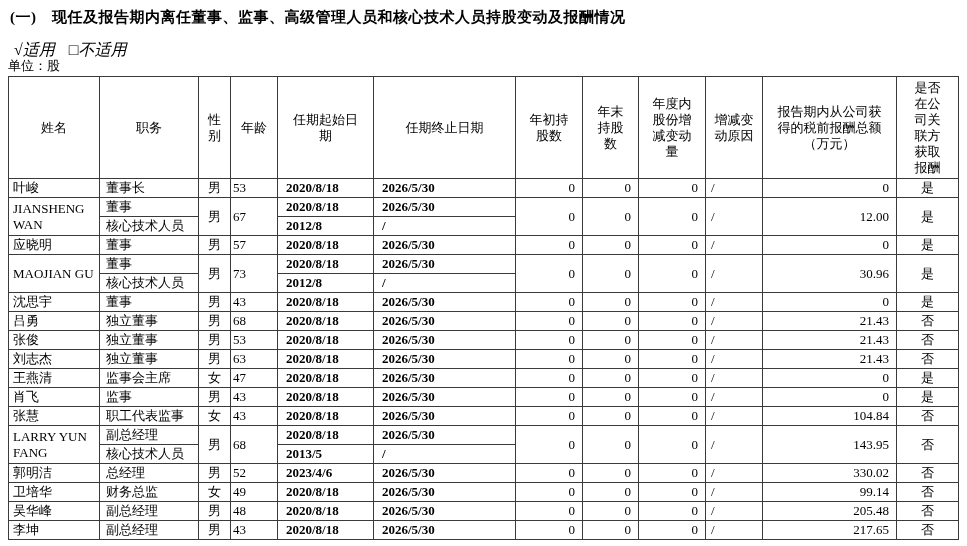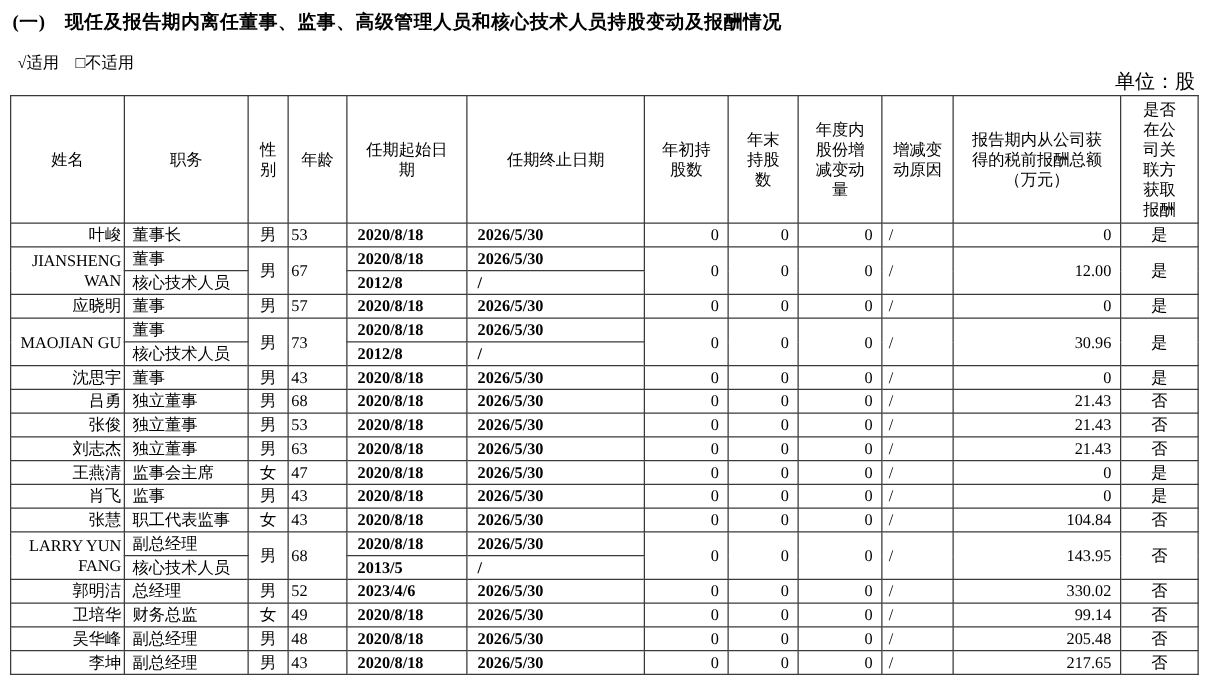--- a/index.html
+++ b/index.html
@@ -15,28 +15,28 @@
     padding-top: 8px;
   }
   .title {
     font-size: 15px;
     font-weight: bold;
     margin: 0 0 14px 2px;
     letter-spacing: 0.5px;
     white-space: pre-wrap;
   }
   .applicable {
-    font-size: 13px;
+    font-size: 16px;
     margin: 0 0 0 6px;
     line-height: 17px;
+    font-style: italic;
   }
   .applicable span { margin-right: 10px; }
   .unit {
-    font-size: 16px;
-    text-align: right;
+    font-size: 13px;
     line-height: 16px;
     margin: 0 2px 2px 0;
   }
   table {
     border-collapse: collapse;
     table-layout: fixed;
     width: 950px;
   }
   th, td {
     border: 1px solid #3a3a3a;
@@ -61,21 +61,21 @@
   .hw8  { width: 41px; text-align: center; }
   .hw9  { width: 40px; }
   .hw10 { width: 105px; }
   .hw11 { width: 27px; }
   tbody tr { height: 19px; }
   td {
     line-height: 16px;
     padding: 1px 0;
     vertical-align: middle;
   }
-  .c-name   { text-align: right;  padding-left: 4px;  padding-right: 2px; }
+  .c-name   { text-align: left;  padding-left: 4px;  padding-right: 2px; }
   .c-pos    { text-align: left;  padding-left: 6px; margin-top: 47px; }
   .c-gender { text-align: center; }
   .c-age    { text-align: left;  padding-left: 2px; }
   .c-date   { text-align: left;  padding-left: 8px; font-weight: bold; }
   .c-num    { text-align: right; padding-right: 7px; }
   .c-reason { text-align: left;  padding-left: 5px; }
   .c-center { text-align: center; }
 </style>
 </head>
 <body>

